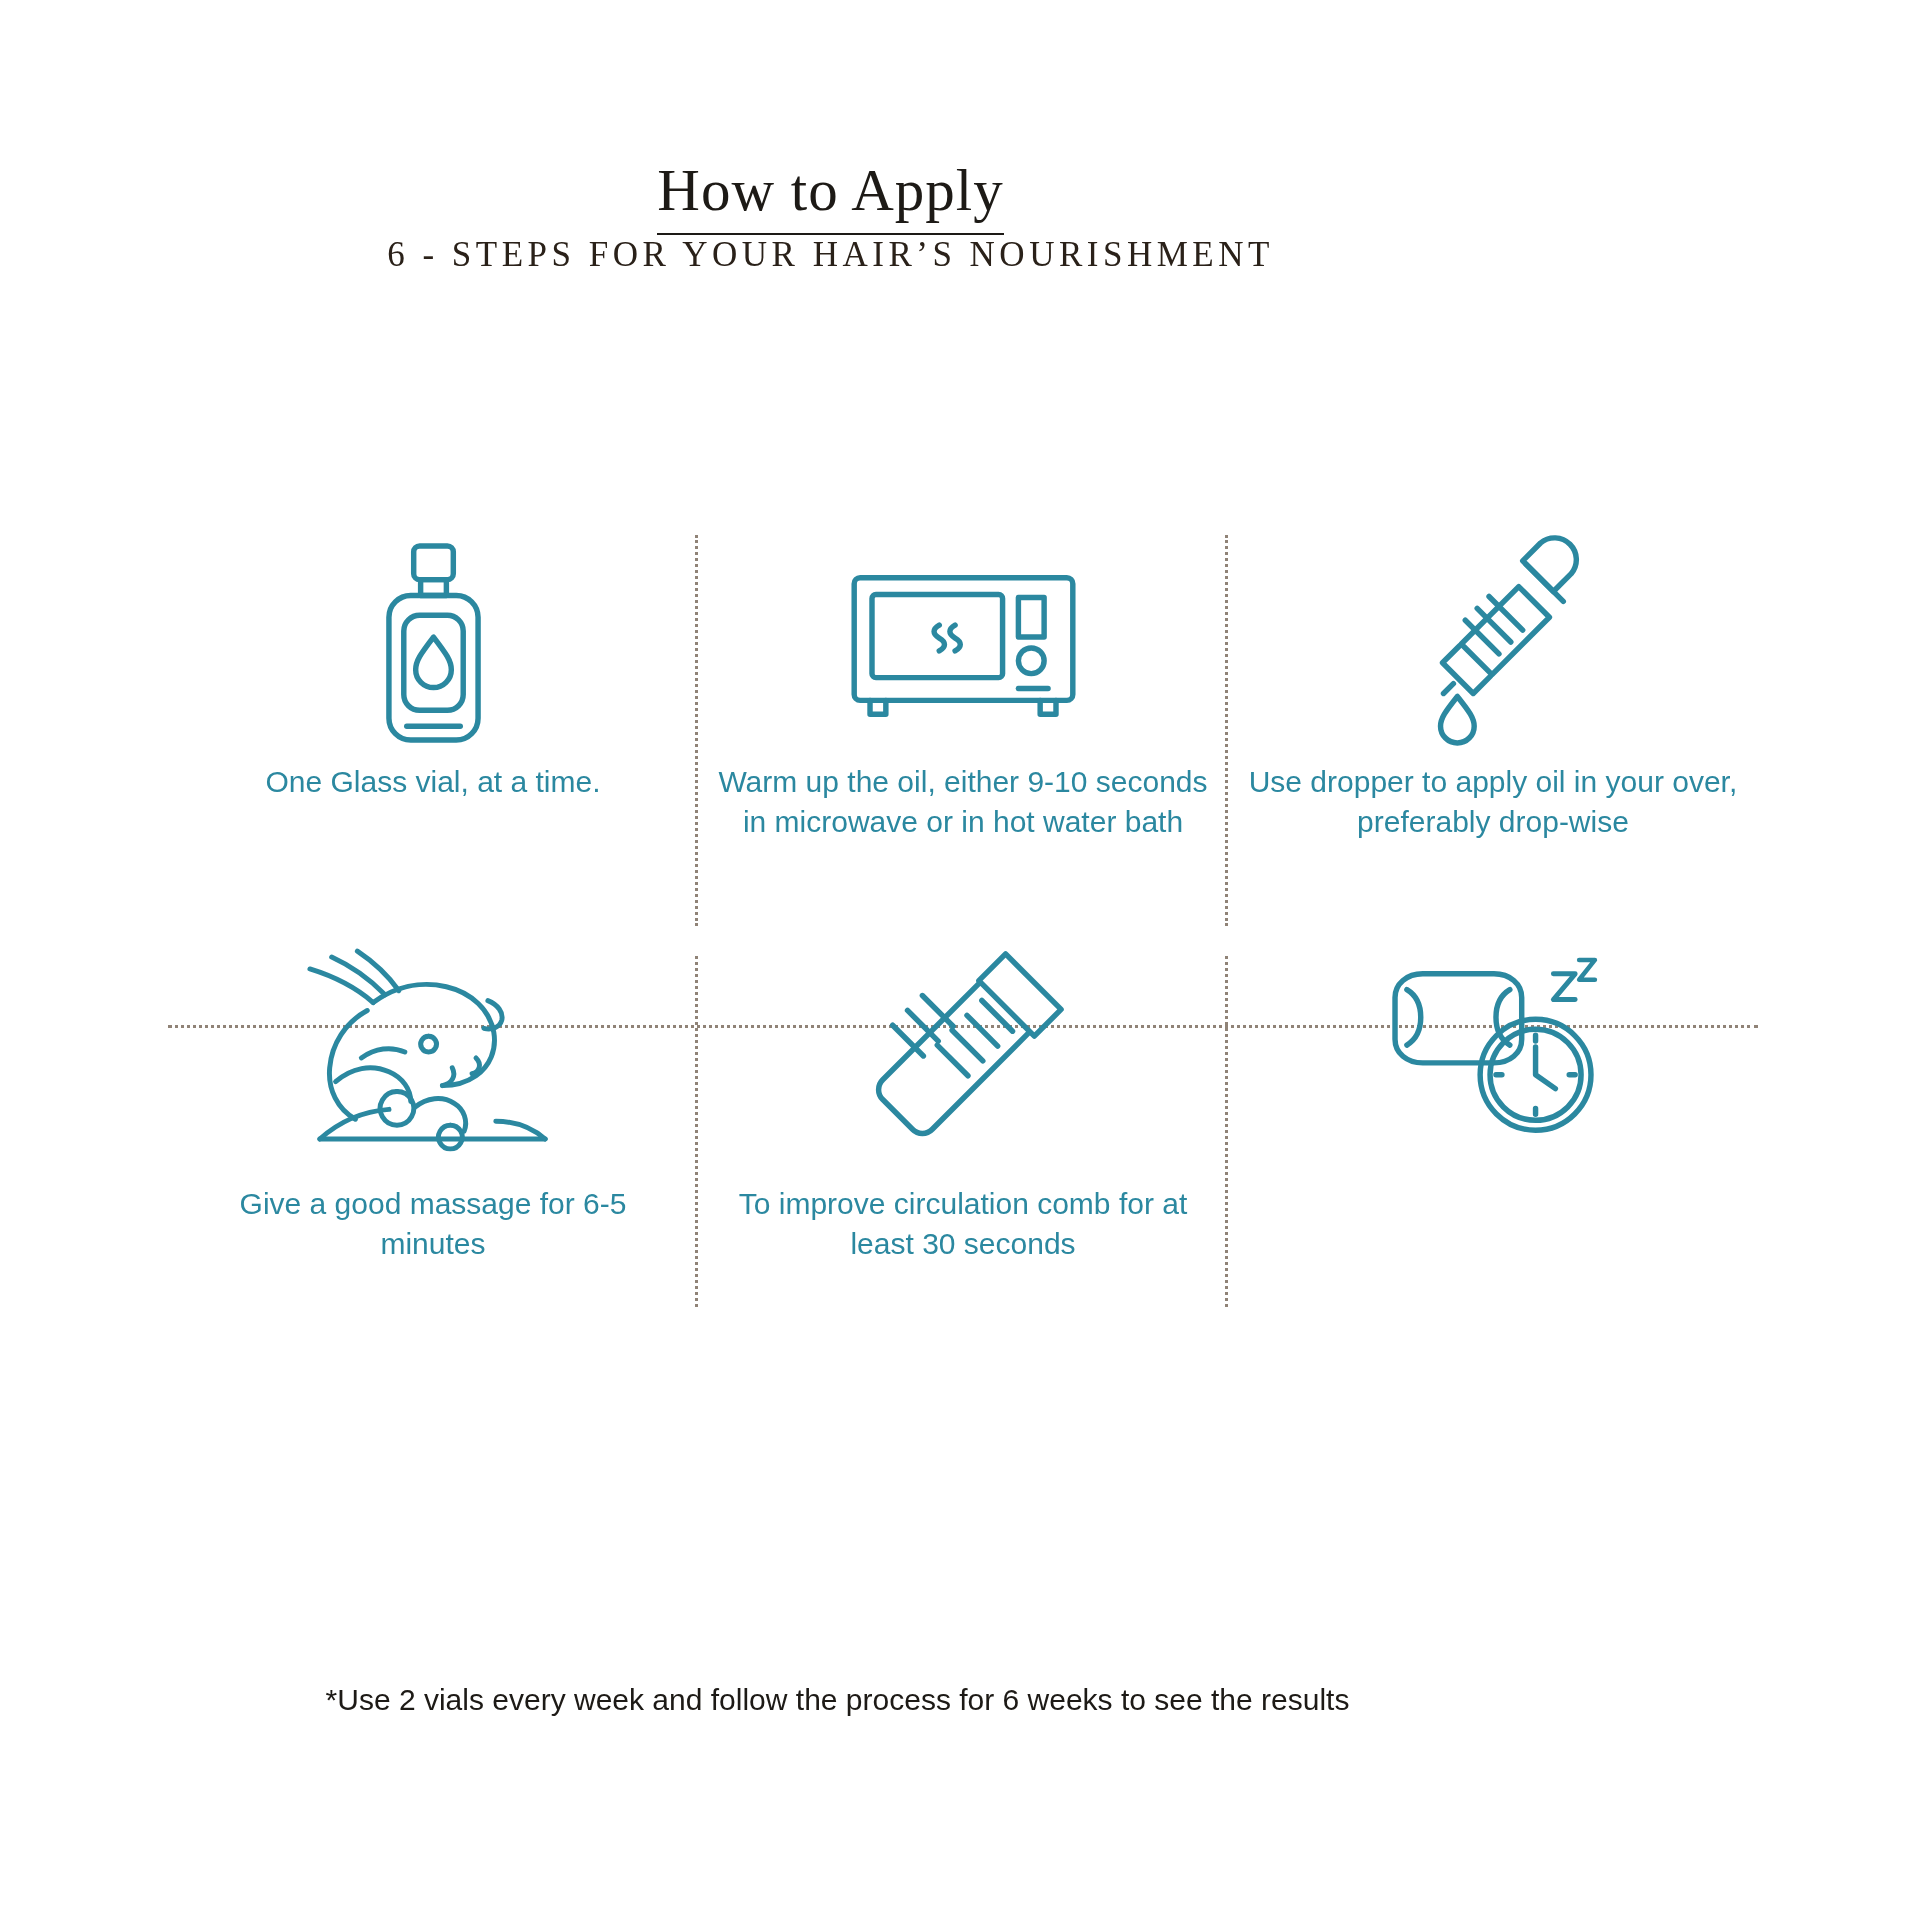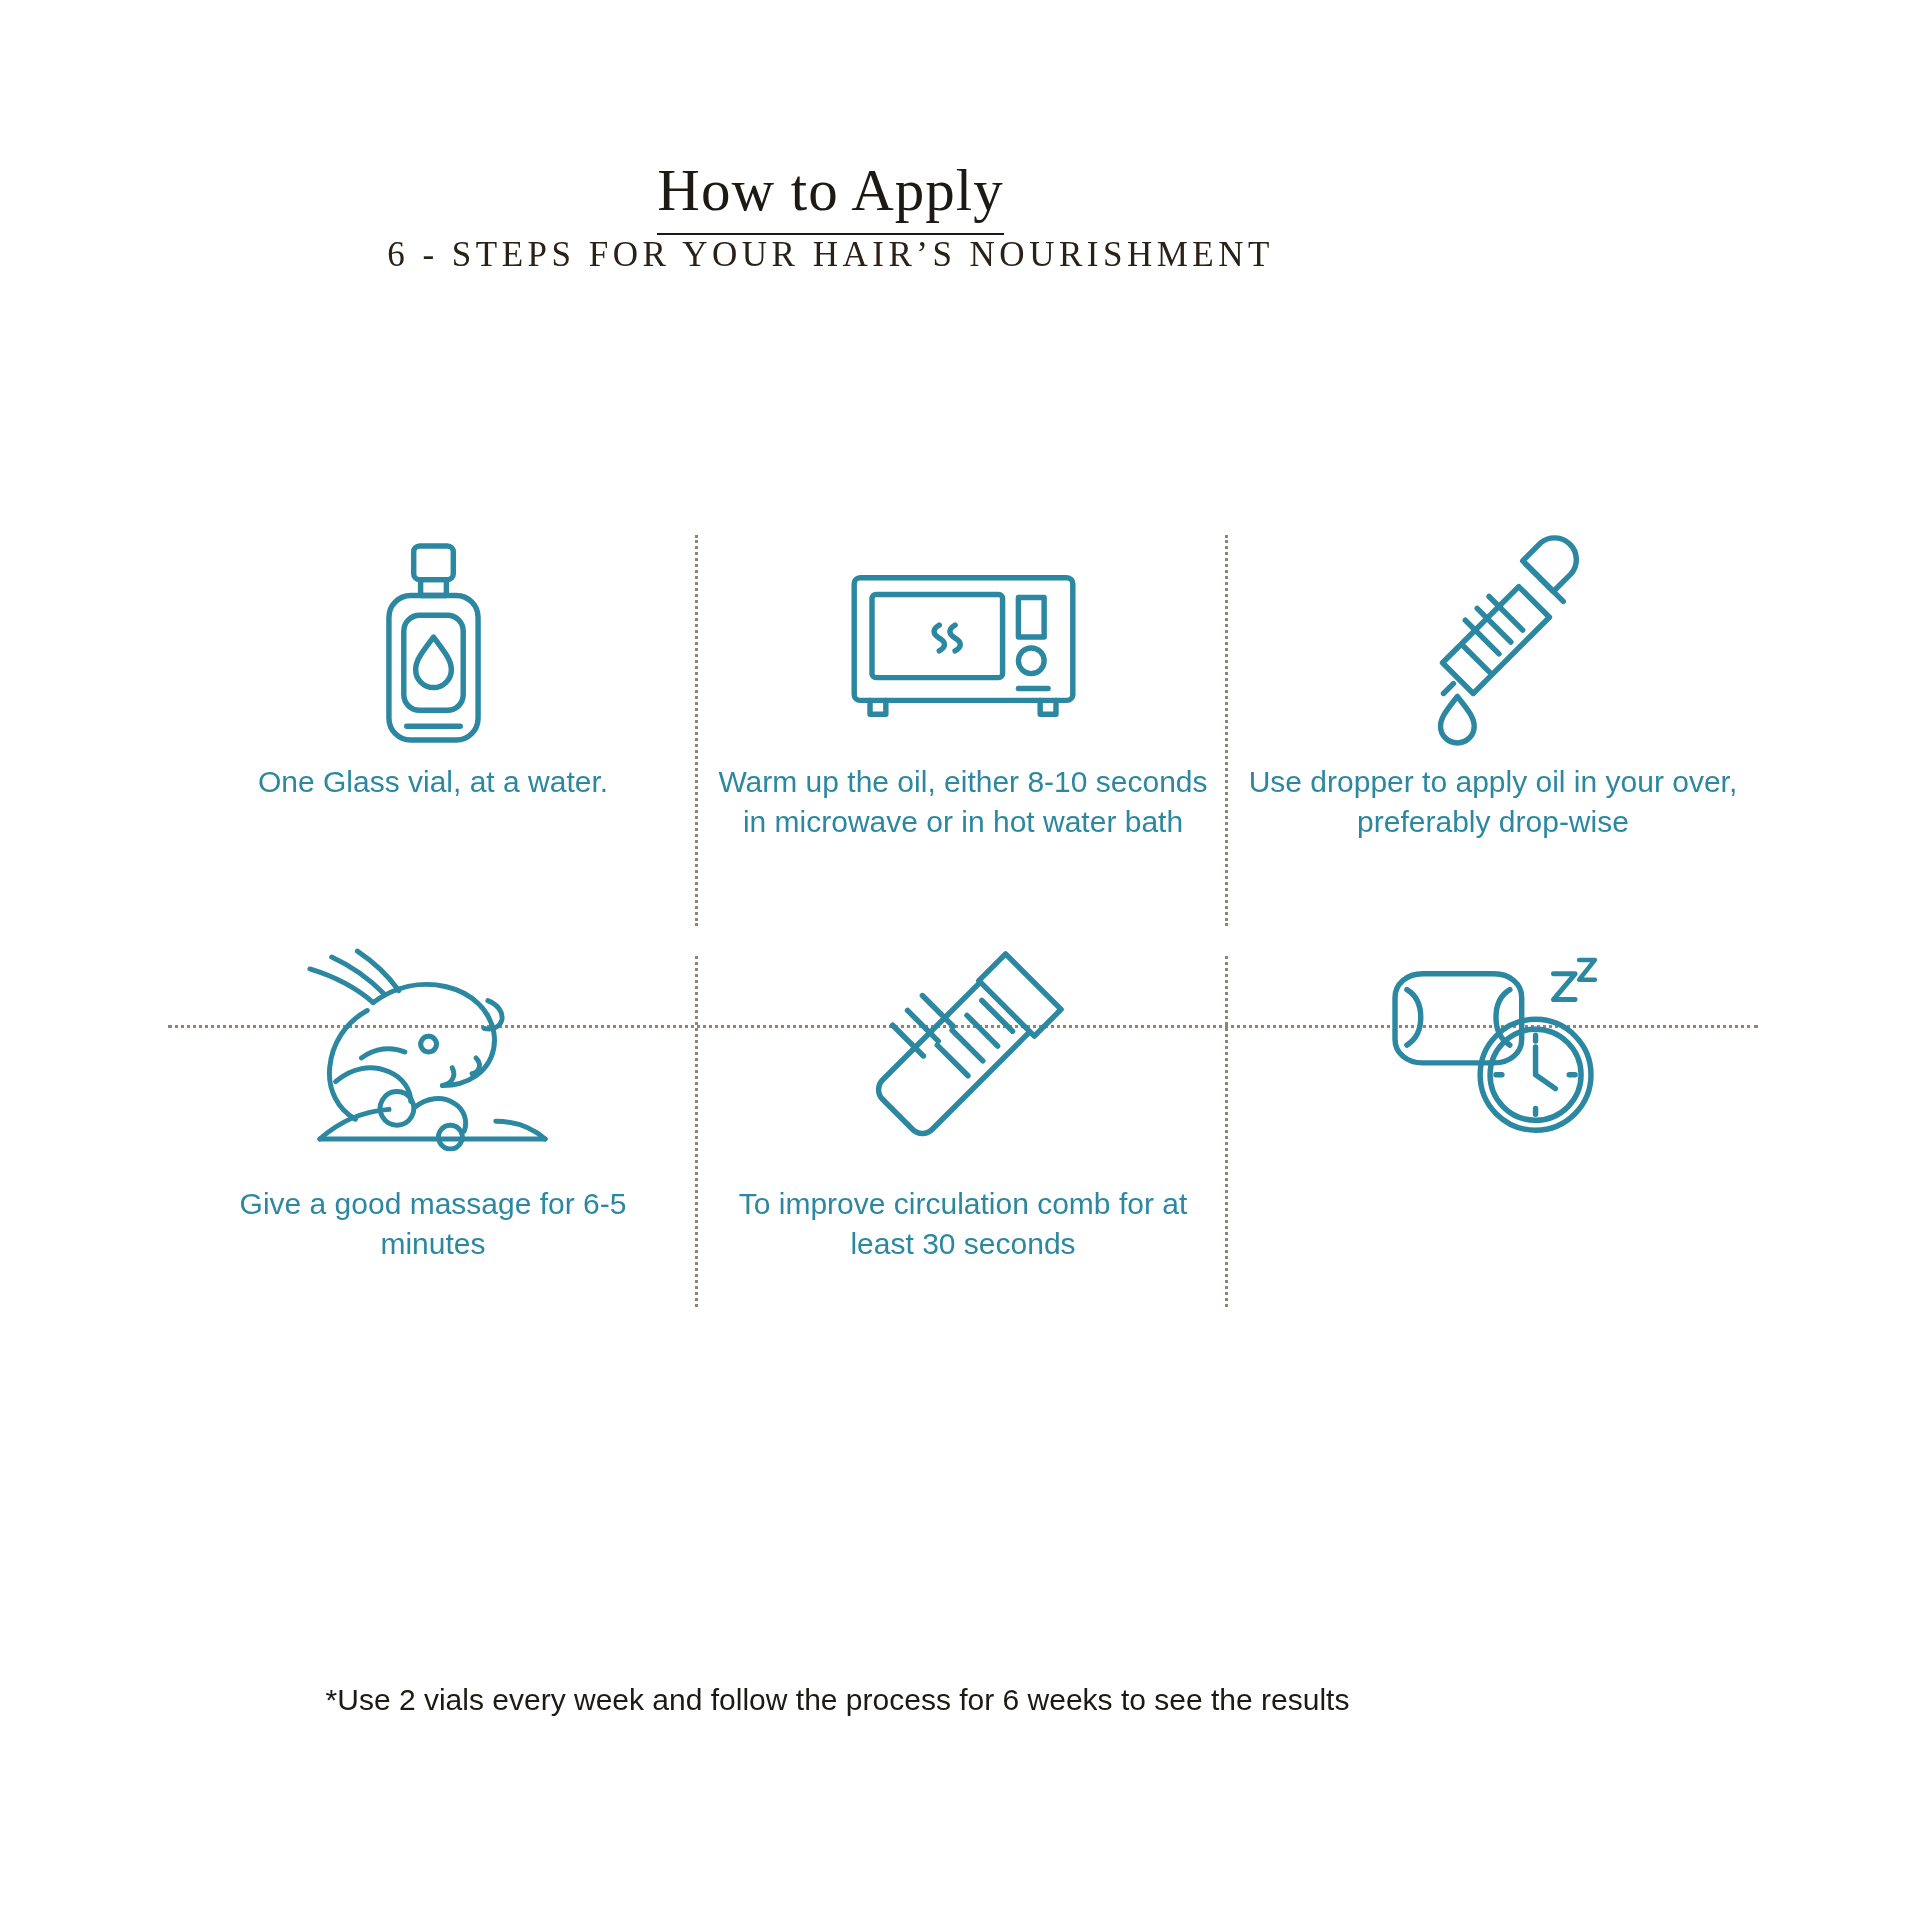--- a/index.html
+++ b/index.html
@@ -141,38 +141,38 @@
       <div class="icon-box">
         <svg width="149" height="208" viewBox="0 0 150 210" fill="none" stroke="#2b88a0" stroke-width="5.5" stroke-linecap="round" stroke-linejoin="round">
           <rect x="55" y="8" width="40" height="34" rx="6"></rect>
           <path d="M62 42 h26 v16 h-26 z"></path>
           <rect x="30" y="58" width="90" height="146" rx="22"></rect>
           <rect x="45" y="78" width="60" height="96" rx="16"></rect>
           <path d="M75 100 c-13 17 -18 24 -18 33 a18 18 0 0 0 36 0 c0 -9 -5 -16 -18 -33 z"></path>
           <path d="M48 190 h54"></path>
         </svg>
       </div>
-      <div class="caption">One Glass vial, at a water.</div>
+      <div class="caption">One Glass vial, at a time.</div>
     </div>
 
     <div class="cell row-1 col-2">
       <div class="icon-box">
         <svg width="243" height="183" viewBox="0 0 245 185" fill="none" stroke="#2b88a0" stroke-width="5.5" stroke-linecap="round" stroke-linejoin="round">
           <path d="M18 28 h209 a6 6 0 0 1 6 6 v112 a6 6 0 0 1 -6 6 h-209 a6 6 0 0 1 -6 -6 v-112 a6 6 0 0 1 6 -6 z"></path>
           <rect x="30" y="45" width="132" height="84" rx="4"></rect>
           <path d="M178 48 h26 v40 h-26 z"></path>
           <circle cx="191" cy="112" r="13"></circle>
           <path d="M178 140 h30"></path>
           <path d="M28 152 v14 h16 v-14"></path>
           <path d="M200 152 v14 h16 v-14"></path>
           <path d="M114 76 c-7 4 -7 9 0 13 c7 4 7 9 0 13"></path>
           <path d="M98 76 c-7 4 -7 9 0 13 c7 4 7 9 0 13"></path>
         </svg>
       </div>
-      <div class="caption">Warm up the oil, either 8-10 seconds in microwave or in hot water bath</div>
+      <div class="caption">Warm up the oil, either 9-10 seconds in microwave or in hot water bath</div>
     </div>
 
     <div class="cell row-1 col-3">
       <div class="icon-box">
         <svg width="198" height="213" viewBox="0 0 200 215" fill="none" stroke="#2b88a0" stroke-width="5.5" stroke-linecap="round" stroke-linejoin="round">
           <path d="M148 8 a22 22 0 0 1 31 31 l-18 18 l-31 -31 z"></path>
           <path d="M133 29 l38 38"></path>
           <path d="M126 52 l-58 58 l31 31 l58 -58 z"></path>
           <path d="M96 62 l34 34 M84 74 l34 34 M72 86 l34 34"></path>
           <path d="M66 112 l-17 17 l31 31 l17 -17"></path>

